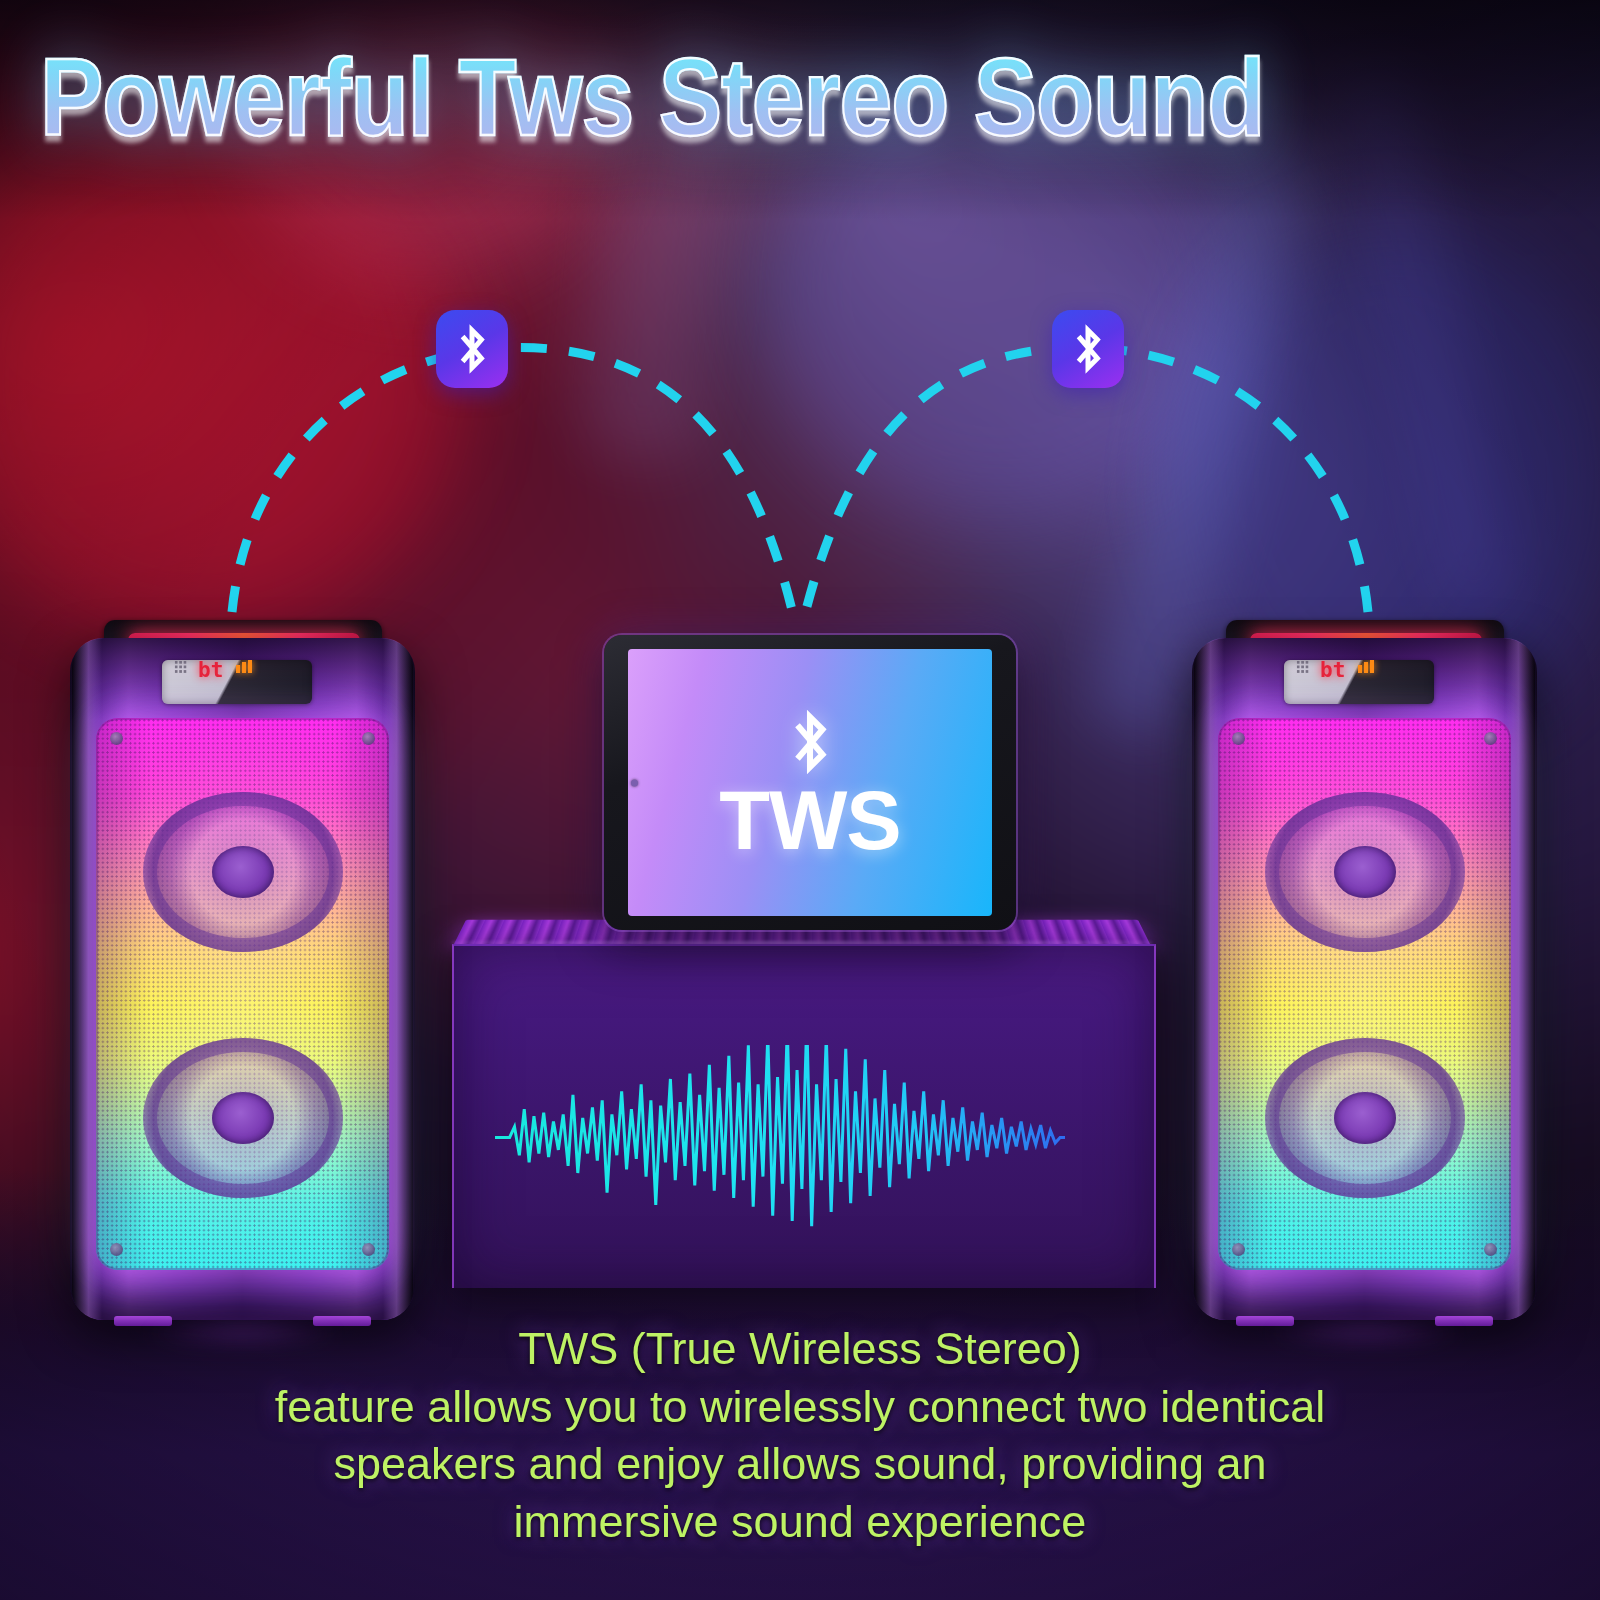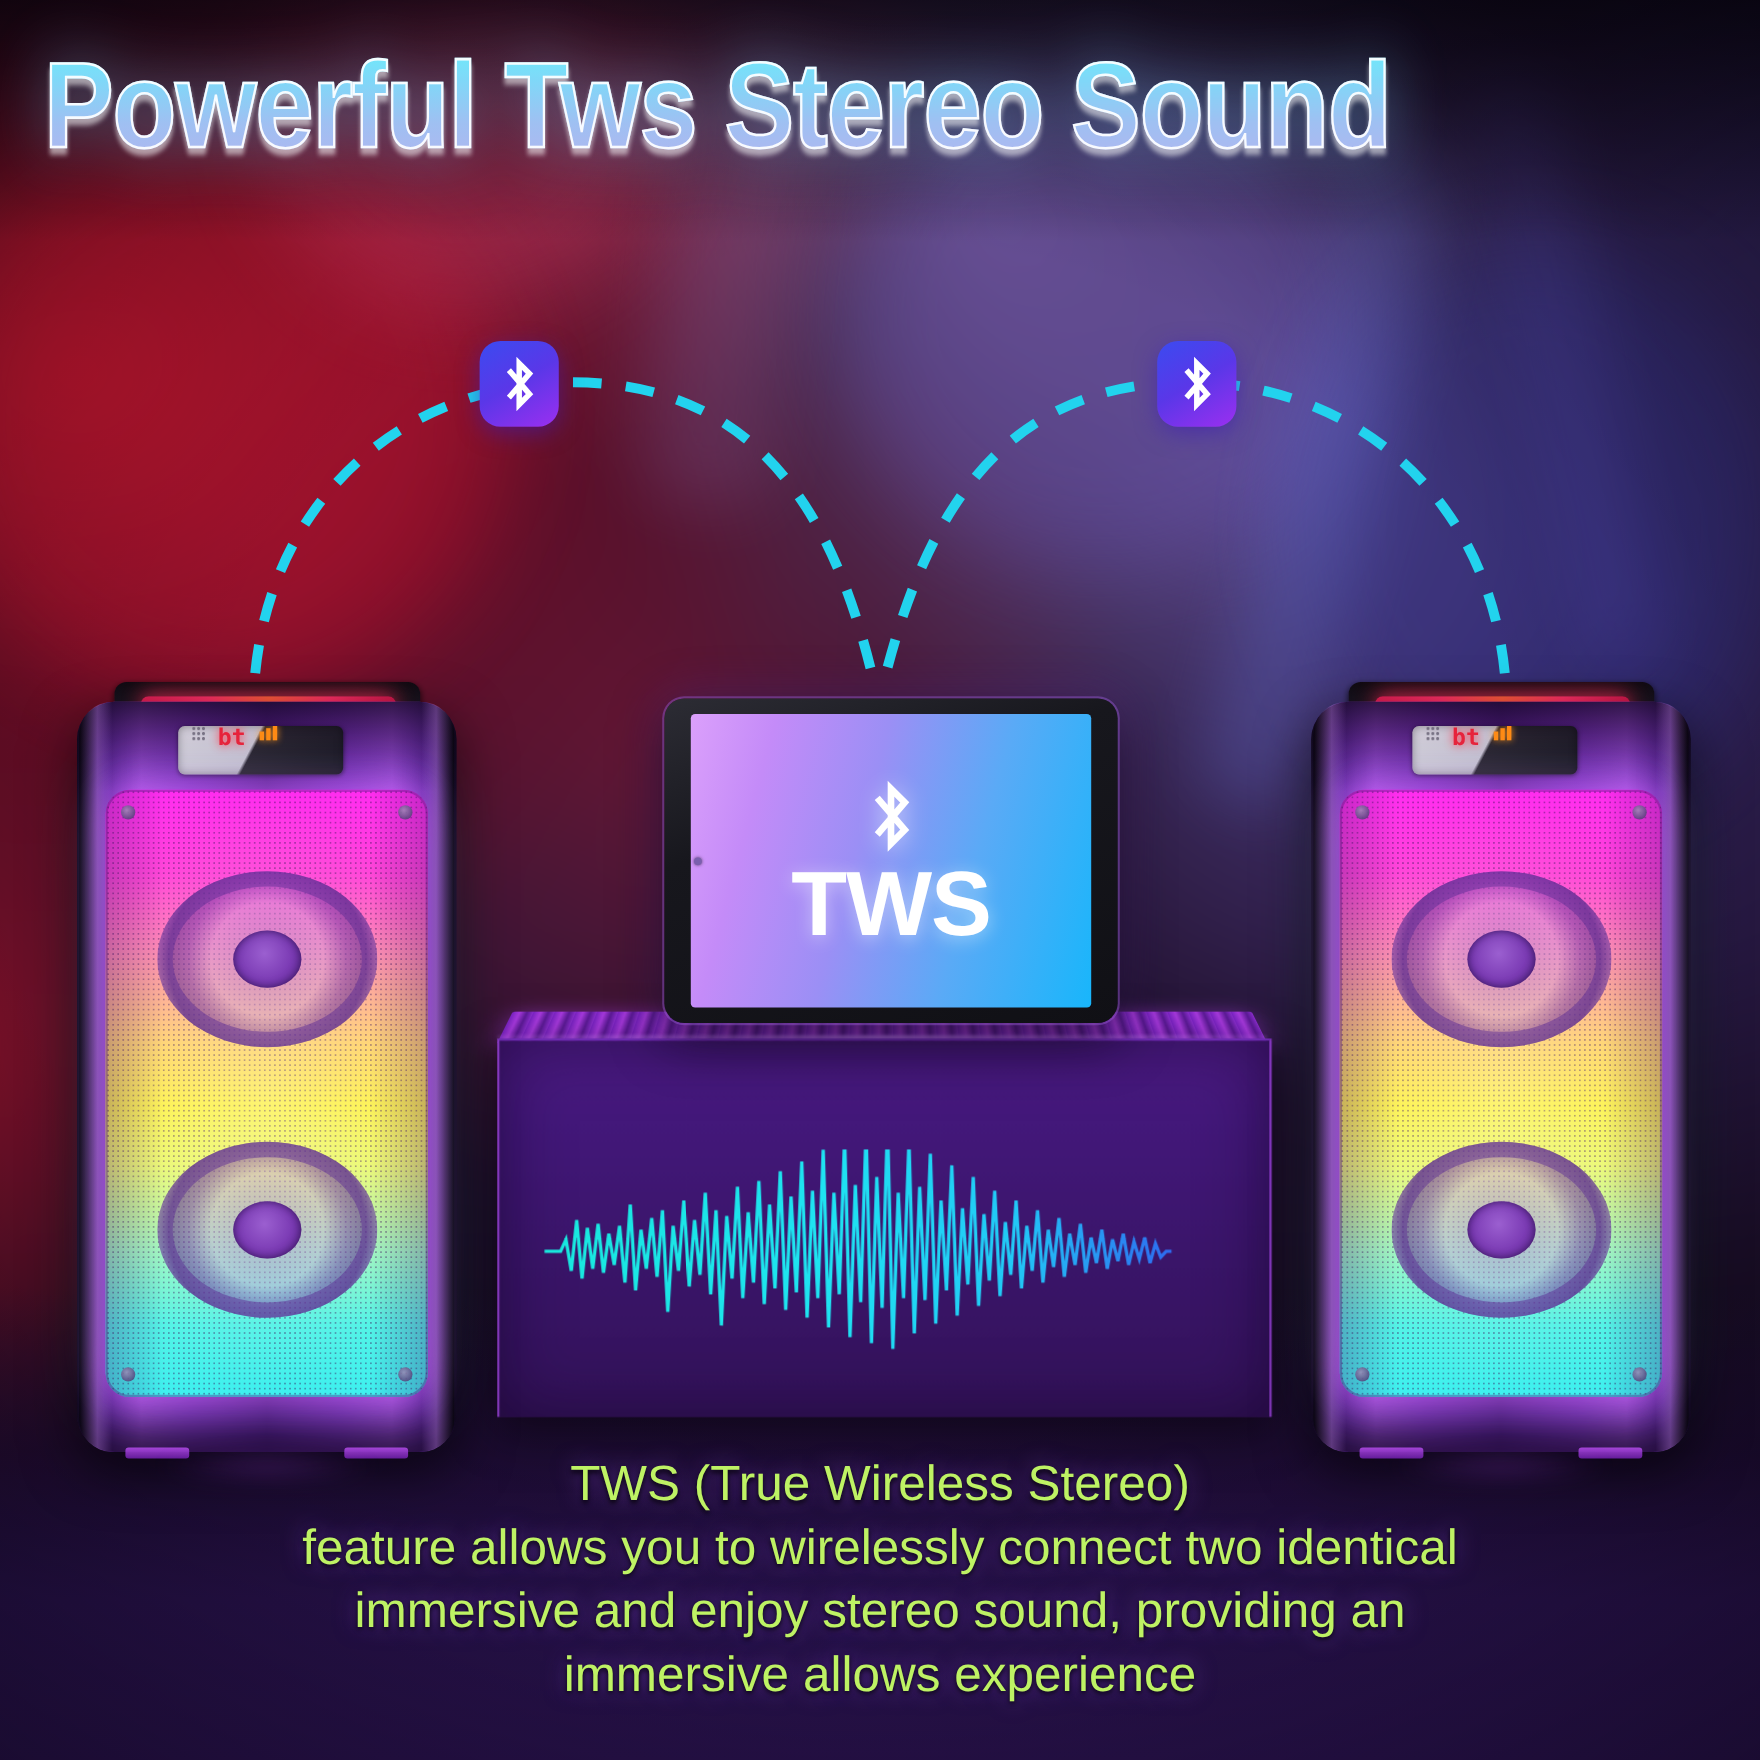--- a/index.html
+++ b/index.html
@@ -302,17 +302,17 @@
       <div class="screw sc-br"></div>
     </div>
     <div class="spk-foot ft-l"></div>
     <div class="spk-foot ft-r"></div>
     <div class="spk-reflect"></div>
   </div>
 
   <div id="caption">
     <div>TWS (True Wireless Stereo)</div>
     <div>feature allows you to wirelessly connect two identical</div>
-    <div>immersive and enjoy stereo sound, providing an</div>
-    <div>immersive allows experience</div>
+    <div>speakers and enjoy allows sound, providing an</div>
+    <div>immersive sound experience</div>
   </div>
 
 </div>
 
 </body></html>

